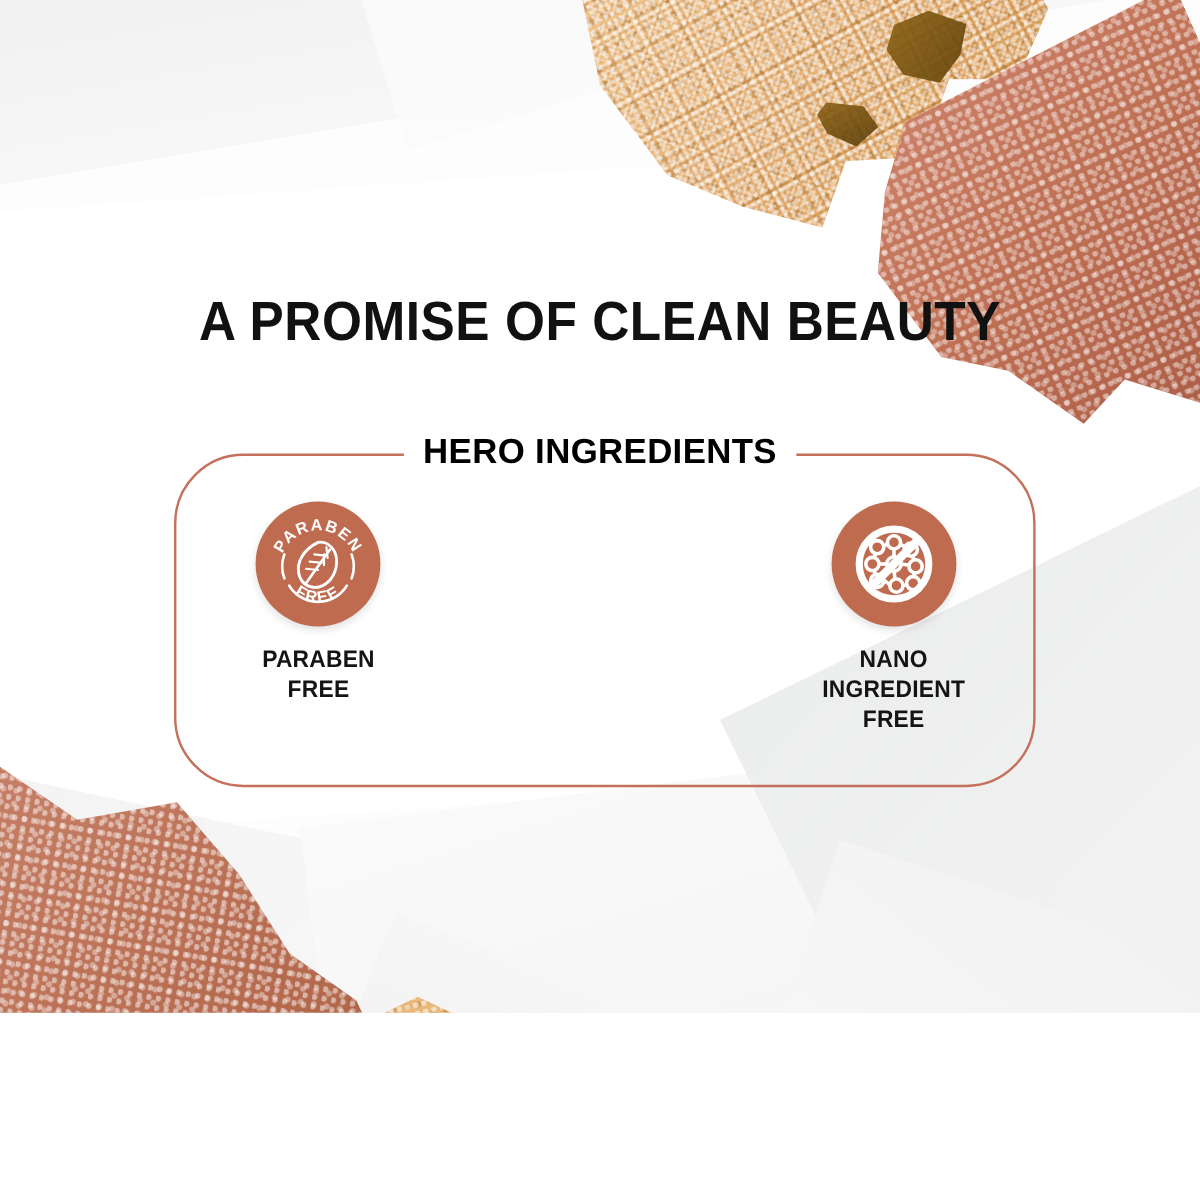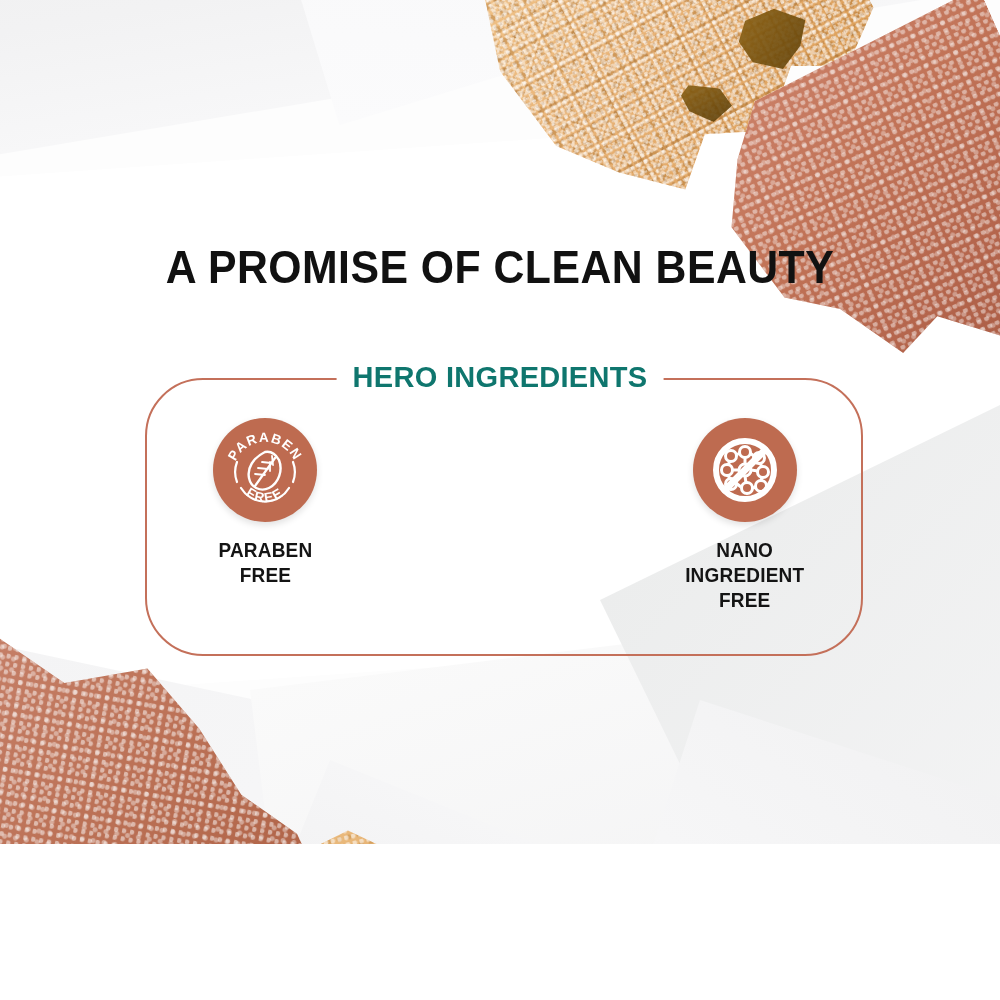--- a/index.html
+++ b/index.html
@@ -173,21 +173,21 @@
   }
   .hero-legend{
     position:absolute;
     left:50%;top:360px;
     transform:translateX(-50%);
     background:#ffffff;
     padding:0 16px;
     font-size:29px;
     font-weight:bold;
     letter-spacing:.3px;
-    color:#0f766e;
+    color:#000000;
     white-space:nowrap;
     line-height:34px;
   }
 
   
   .badges{
     position:absolute;
     left:160px;top:418px;
     width:690px;
     display:flex;

